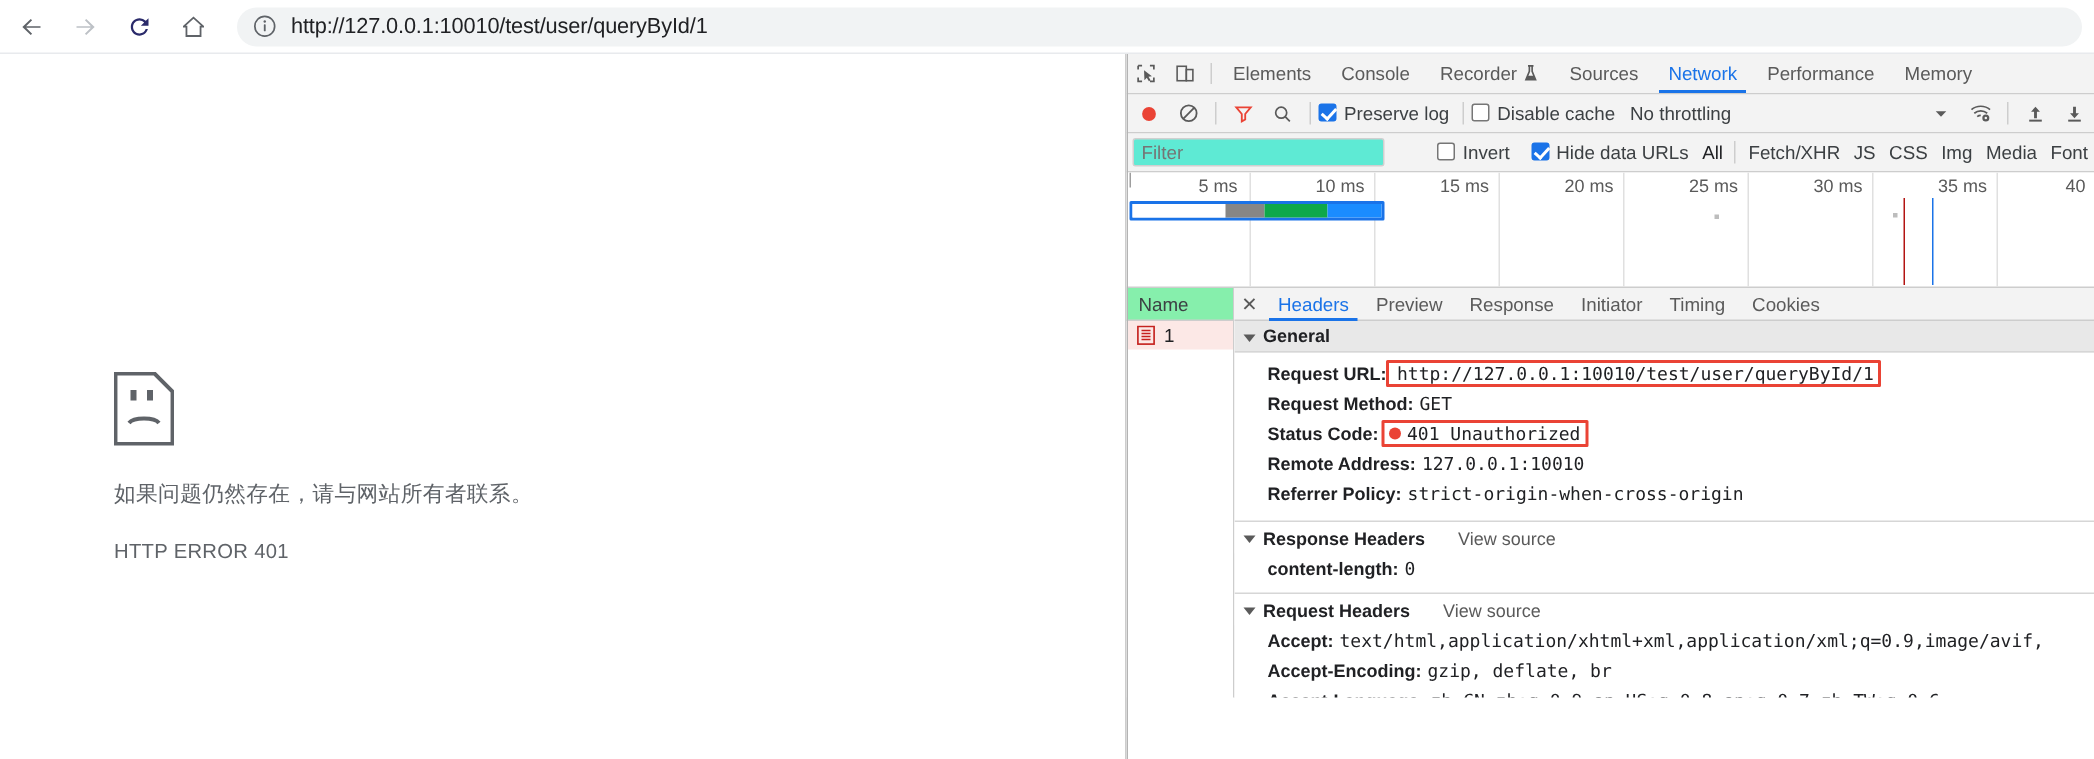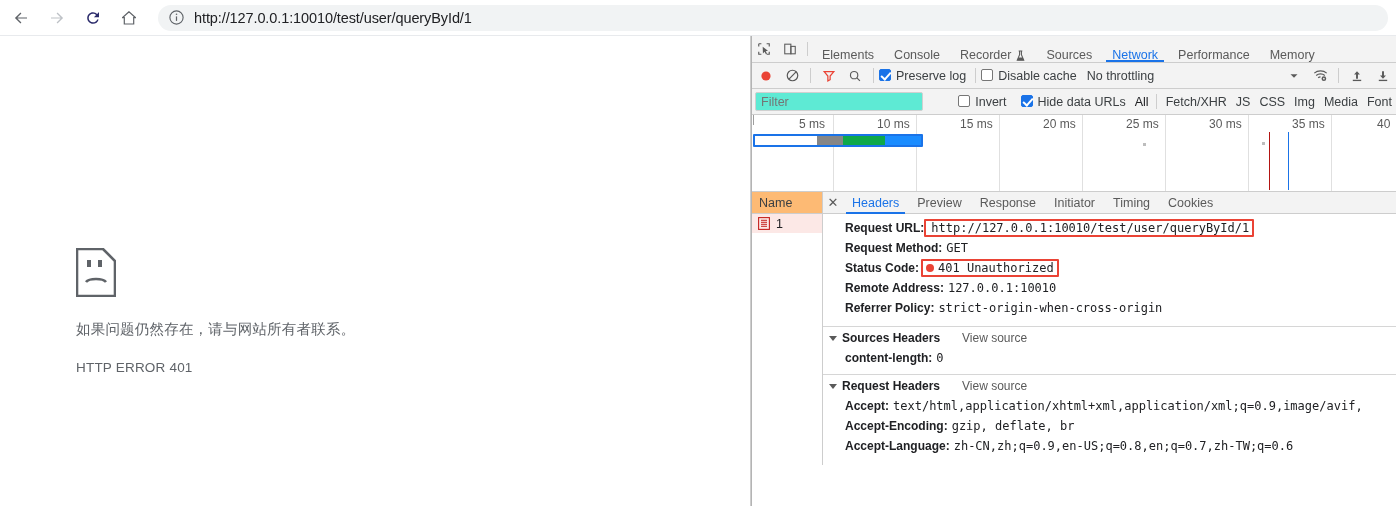--- a/index.html
+++ b/index.html
@@ -72,21 +72,21 @@
   
   .dt-tabbar {
     height:27px; display:flex; align-items:stretch;
     background:#f3f3f3; border-bottom:1px solid #cdcdcd;
   }
   .dt-icbtn {
     width:26px; display:flex; align-items:center; justify-content:center; flex:none;
   }
   .dt-sep { width:1px; margin:6px 4px; background:#cdcdcd; flex:none; }
   .dt-tab {
-    display:flex; align-items:flex-end; padding:0 10px;
+    display:flex; align-items:center; padding:0 10px;
     font-size:12.5px; color:#5a5a5a; white-space:nowrap; flex:none;
     position:relative;
   }
   .dt-tab.active { color:#1a73e8; }
   .dt-tab.active:after {
     content:""; position:absolute; left:4px; right:4px; bottom:0; height:2px; background:#1a73e8;
   }
   .beaker { margin-left:4px; display:flex; }
 
   
@@ -149,21 +149,21 @@
   .ov-seg { height:100%; }
   .ov-line { position:absolute; top:17px; width:1px; height:58px; }
   .ov-dot { position:absolute; width:3px; height:3px; background:#bdbdbd; }
 
   
   .dt-split { display:flex; height:273px; }
   .dt-names {
     width:72px; flex:none; border-right:1px solid #cdcdcd; background:#fff;
   }
   .names-hdr {
-    height:22px; background:#fdba74; border-bottom:1px solid #cdcdcd;
+    height:22px; background:#86efac; border-bottom:1px solid #cdcdcd;
     font-size:12.5px; color:#3c4043; display:flex; align-items:center;
     padding-left:8px;
   }
   .name-row {
     height:19px; background:#fce8e6; display:flex; align-items:center;
     padding-left:7px; gap:6px;
   }
   .name-row .txt { font-size:12.5px; color:#202124; }
 
   .dt-detail { flex:1; min-width:0; background:#fff; position:relative; }
@@ -483,20 +483,24 @@
           <div class="det-tab">
               <span>Timing</span>
             </div>
           <div class="det-tab">
               <span>Cookies</span>
             </div>
         </div>
 
         <div class="det-body">
 
+          <div class="sec-hdr">
+            <span class="tri open"></span>
+            <span class="sec-title">General</span>
+          </div>
           <div class="hrow" style="margin-top:4px;">
             <span class="hk">Request URL:</span>
             <span class="boxed" style="margin-left:0;">
               <span class="hv" style="margin-left:2px;">http://127.0.0.1:10010/test/user/queryById/1</span>
             </span>
           </div>
           <div class="hrow">
             <span class="hk">Request Method:</span>
             <span class="hv">GET</span>
           </div>
@@ -513,21 +517,21 @@
           </div>
           <div class="hrow">
             <span class="hk">Referrer Policy:</span>
             <span class="hv">strict-origin-when-cross-origin</span>
           </div>
 
           <div class="hr-div" style="margin-top:8px;"></div>
 
           <div class="sec-hdr" style="background:#fff;border-bottom:none;">
             <span class="tri open"></span>
-            <span class="sec-title">Sources Headers</span>
+            <span class="sec-title">Response Headers</span>
             <span class="view-src">View source</span>
           </div>
           <div class="hrow">
             <span class="hk">content-length:</span>
             <span class="hv">0</span>
           </div>
 
           <div class="hr-div" style="margin-top:6px;"></div>
 
           <div class="sec-hdr" style="background:#fff;border-bottom:none;">

